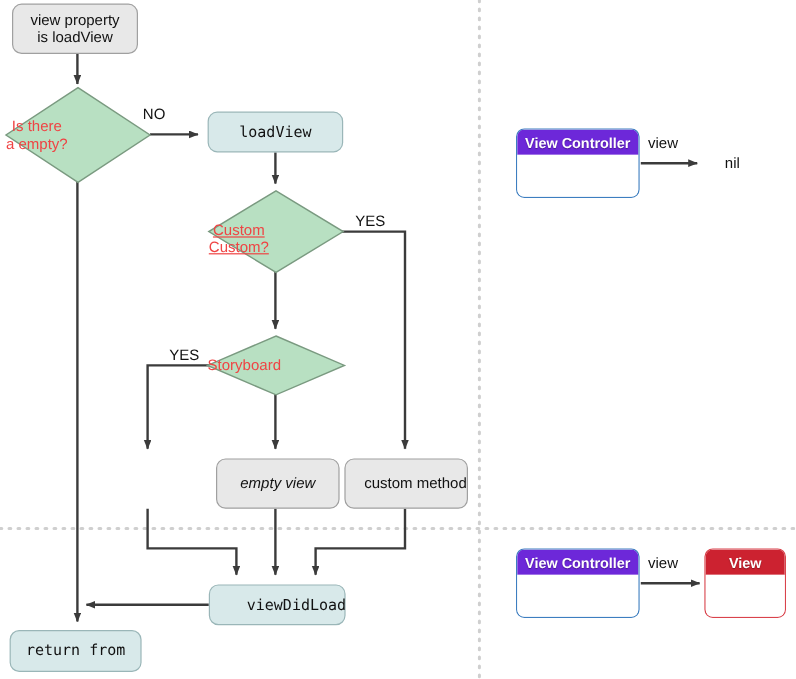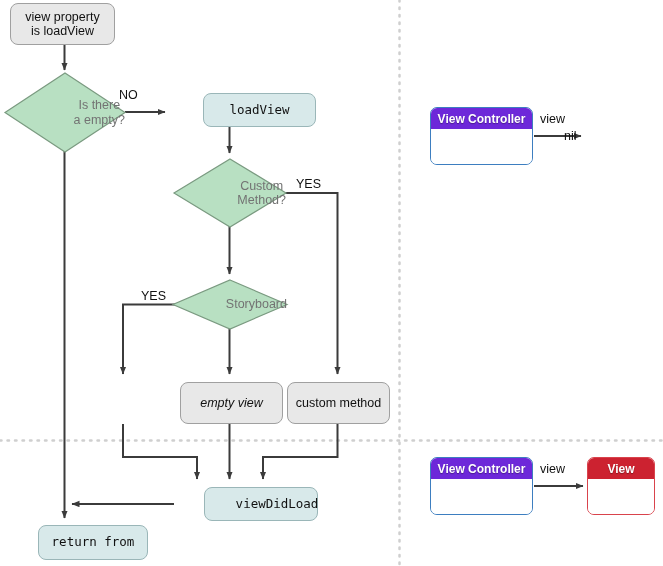--- a/index.html
+++ b/index.html
@@ -44,34 +44,33 @@
     border-color: #a0a0a0;
     color: #111111;
     font-size: 12.5px;
   }
   .box-teal {
     background: #d8e9ea;
     border-color: #9ab6b8;
     color: #111111;
     font-family: "DejaVu Sans Mono", "Liberation Mono", monospace;
     font-size: 12.5px;
-    margin-left: 30px;
   }
   .diamond-label {
     position: absolute;
     left: 0;
     top: 0;
     width: 100%;
     height: 100%;
     display: flex;
     align-items: center;
-    justify-content: flex-end;
+    justify-content: flex-start;
     text-align: center;
     font-size: 12.5px;
-    color: #737373;
+    color: #ef4444;
     line-height: 1.15;
   }
   .edge-label {
     position: absolute;
     font-size: 12.5px;
     color: #111111;
     white-space: nowrap;
   }
   .umlbox {
     position: absolute;
@@ -171,37 +170,37 @@
     <span>
       <span>Is there</span><br>
       <span>a empty?</span>
     </span>
   </div>
 
   <div class="node box box-teal" style="left:173px; top:93px; width:113px; height:34px;">
     <span>loadView</span>
   </div>
 
-  <div class="diamond-label" style="left:174px; top:159px; width:112px; height:68px;">
+  <div class="diamond-label" style="left:174px; top:165px; width:112px; height:68px;text-decoration:underline;">
     <span>
       <span>Custom</span><br>
-      <span>Method?</span>
+      <span>Custom?</span>
     </span>
   </div>
 
   <div class="diamond-label" style="left:173px; top:280px; width:114px; height:49px;">
     <span>Storyboard</span>
   </div>
 
 
   <div class="node box box-grey" style="left:180px; top:382px; width:103px; height:42px;font-style:italic;">
     <span>empty view</span>
   </div>
 
-  <div class="node box box-grey" style="left:287px; top:382px; width:103px; height:42px;">
+  <div class="node box box-grey" style="left:287px; top:382px; width:103px; height:42px;justify-content:flex-end;">
     <span>custom method</span>
   </div>
 
   <div class="node box box-teal" style="left:174px; top:487px; width:114px; height:34px;padding-left:32px;">
     <span>viewDidLoad</span>
   </div>
 
   <div class="node box box-teal" style="left:8px; top:525px; width:110px; height:35px;">
     <span>return from</span>
   </div>
@@ -220,21 +219,21 @@
 
   <div class="umlbox uml-blue" style="left:430px; top:107px; width:103px; height:58px;">
     <div class="hdr">View Controller</div>
     <div class="body" style="height:35px;"></div>
   </div>
 
   <div class="plain-label" style="left:540px; top:112px;">
     <span>view</span>
   </div>
 
-  <div class="plain-label" style="left:564px; top:129px;">
+  <div class="plain-label" style="left:604px; top:129px;">
     <span>nil</span>
   </div>
 
   <div class="umlbox uml-blue" style="left:430px; top:457px; width:103px; height:58px;">
     <div class="hdr">View Controller</div>
     <div class="body" style="height:35px;"></div>
   </div>
 
   <div class="plain-label" style="left:540px; top:462px;">
     <span>view</span>

